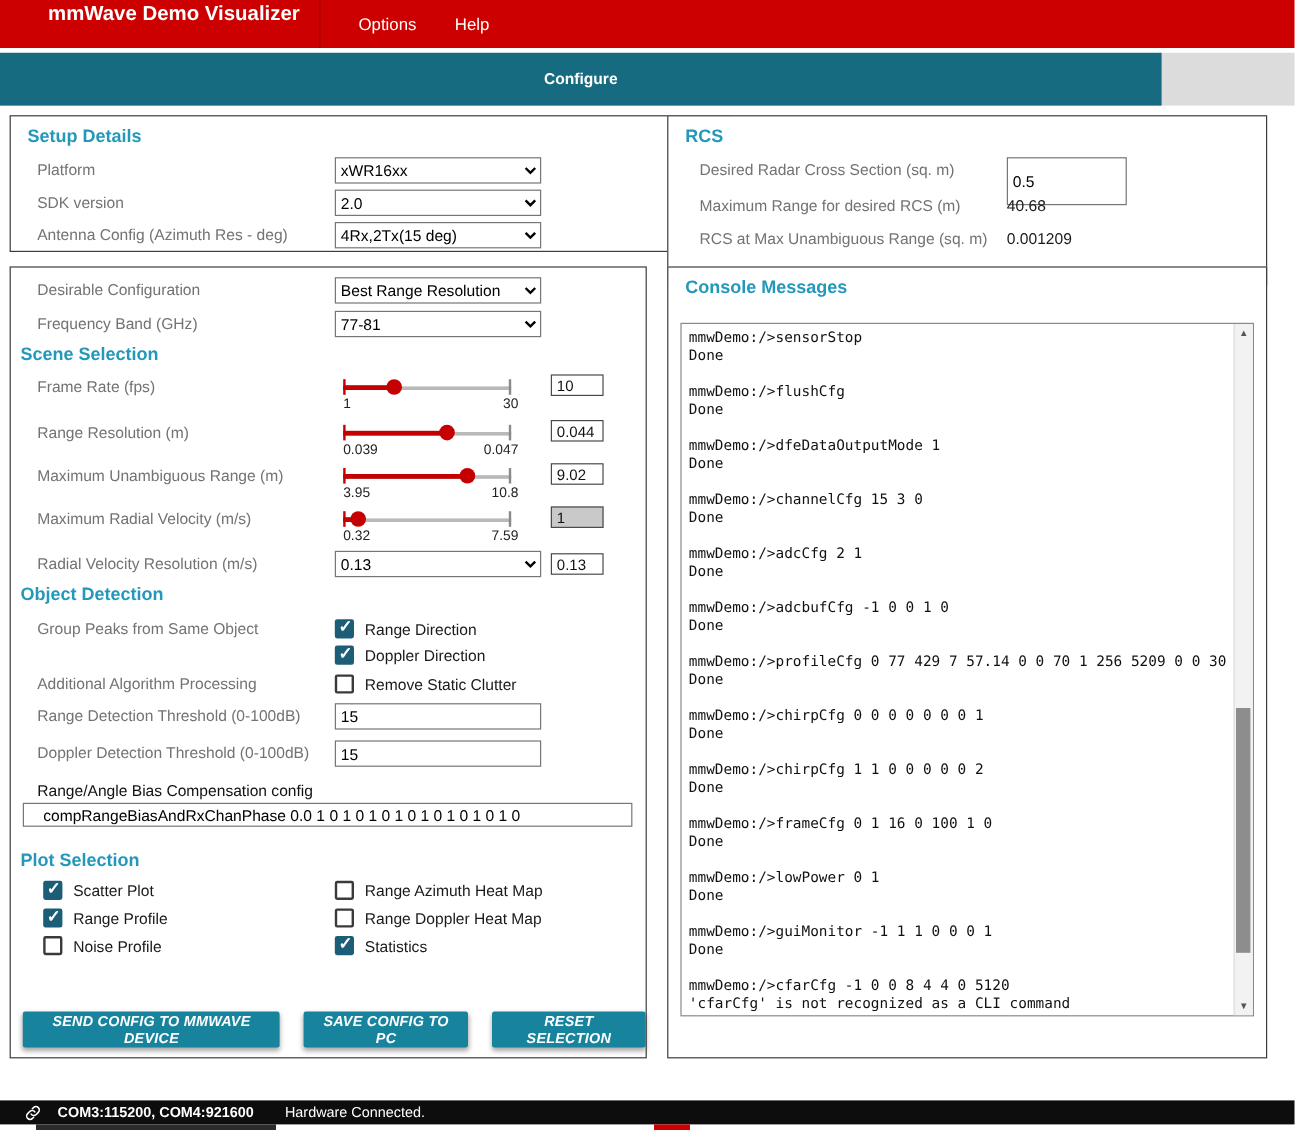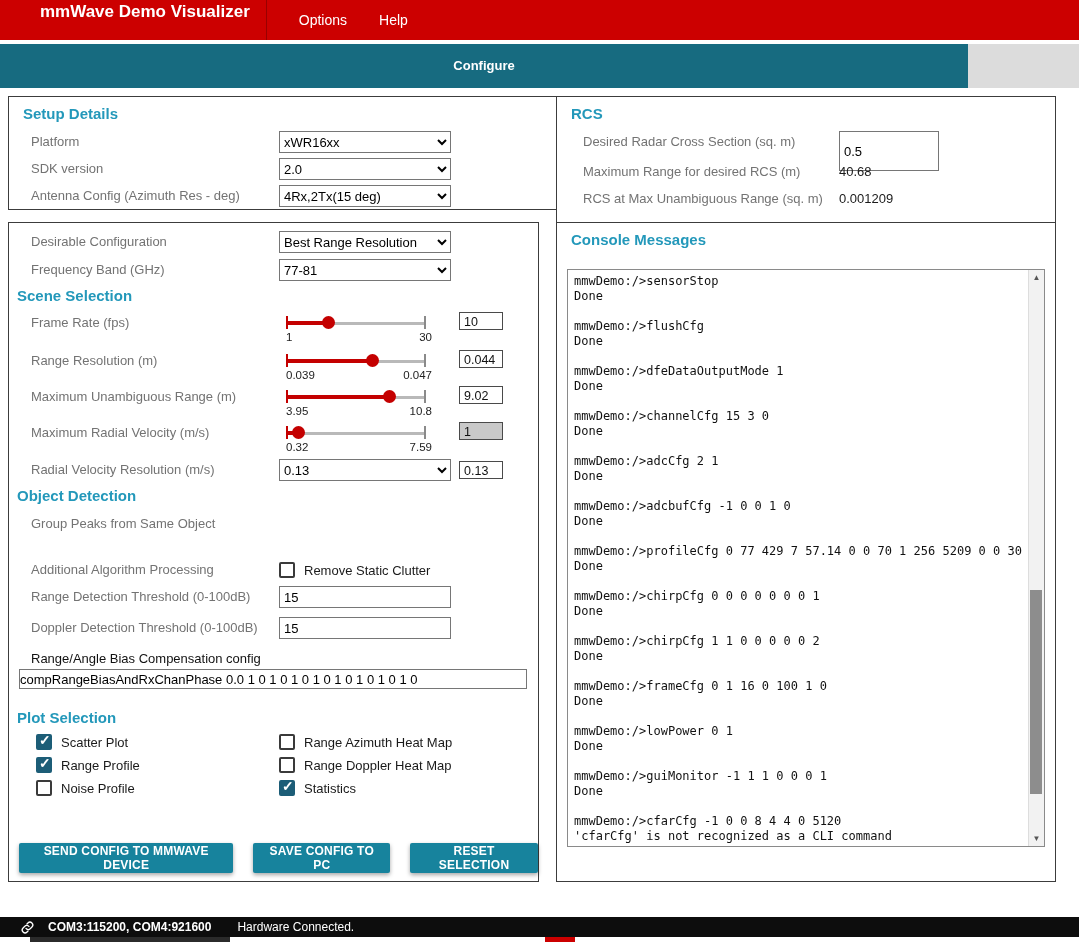--- a/index.html
+++ b/index.html
@@ -71,28 +71,28 @@
       position:relative;box-sizing:border-box;flex:0 0 auto;cursor:pointer;}
   .cb[data-state="checked"]{background:#1c5d77;border-color:#1c5d77;}
   .cb[data-state="checked"]::after{content:"✓";position:absolute;left:1px;top:-4px;color:#fff;
       font-size:14px;font-weight:bold;}
   .cb-label{font-size:13px;color:#1a1a1a;white-space:nowrap;}
   .od-add{position:absolute;left:0;top:336px;width:100%;height:26px;}
   .od-add .cb-stack{top:0;}
   .row-rth{top:363px;}.row-dth{top:394px;}
   .bias-label{position:absolute;left:22px;top:428px;font-size:13px;}
   .bias-input{position:absolute;left:10px;top:446px;width:508px;height:20px;border:1px solid #767676;
-              font-size:13px;font-family:inherit;padding:1px 0;box-sizing:border-box;}
+              font-size:13px;font-family:inherit;padding:1px 16px;box-sizing:border-box;}
   .h-plot{position:absolute;left:8px;top:486px;}
   .plot-grid{position:absolute;left:27px;top:508px;width:490px;display:grid;
              grid-template-columns:243px 1fr;grid-auto-rows:23px;}
   .btn-row{position:absolute;left:10px;top:620px;display:flex;gap:20px;}
   .btn{background:#17839d;color:#fff;font-weight:bold;font-size:12px;border:none;height:30px;
        padding:0 14px;border-radius:2px;box-shadow:0 2px 4px rgba(0,0,0,0.35);cursor:pointer;
-       font-family:inherit;letter-spacing:0.2px;}
+       font-family:inherit;letter-spacing:0.2px;font-style:italic;}
 
   
   .console-box{position:absolute;left:10px;top:46px;width:478px;height:578px;border:1px solid #8a8a8a;
                box-sizing:border-box;}
   .console-text{position:absolute;left:0;top:0;right:15px;bottom:0;overflow:hidden;padding:4px 6px;
                 font-family:"DejaVu Sans Mono",monospace;font-size:12px;line-height:15px;
                 white-space:pre;color:#111;}
   .scrollbar{position:absolute;right:0;top:0;bottom:0;width:15px;background:#f2f2f2;
              border-left:1px solid #ddd;}
   .sb-up,.sb-down{position:absolute;left:0;width:100%;height:15px;color:#555;font-size:8px;
@@ -244,20 +244,30 @@
       <select class="fctl">
         <option>0.13</option>
       </select>
       <div class="valbox" style="top:2px;">0.13</div>
     </div>
 
     <h2 class="section h-od">Object Detection</h2>
 
     <div class="od-group">
       <label class="flabel">Group Peaks from Same Object</label>
+      <div class="cb-stack">
+        <div class="cb-line">
+          <span class="cb" data-state="checked"></span>
+          <span class="cb-label">Range Direction</span>
+        </div>
+        <div class="cb-line">
+          <span class="cb" data-state="checked"></span>
+          <span class="cb-label">Doppler Direction</span>
+        </div>
+      </div>
     </div>
 
     <div class="od-add">
       <label class="flabel">Additional Algorithm Processing</label>
       <div class="cb-stack">
         <div class="cb-line">
           <span class="cb" data-state="unchecked"></span>
           <span class="cb-label">Remove Static Clutter</span>
         </div>
       </div>

